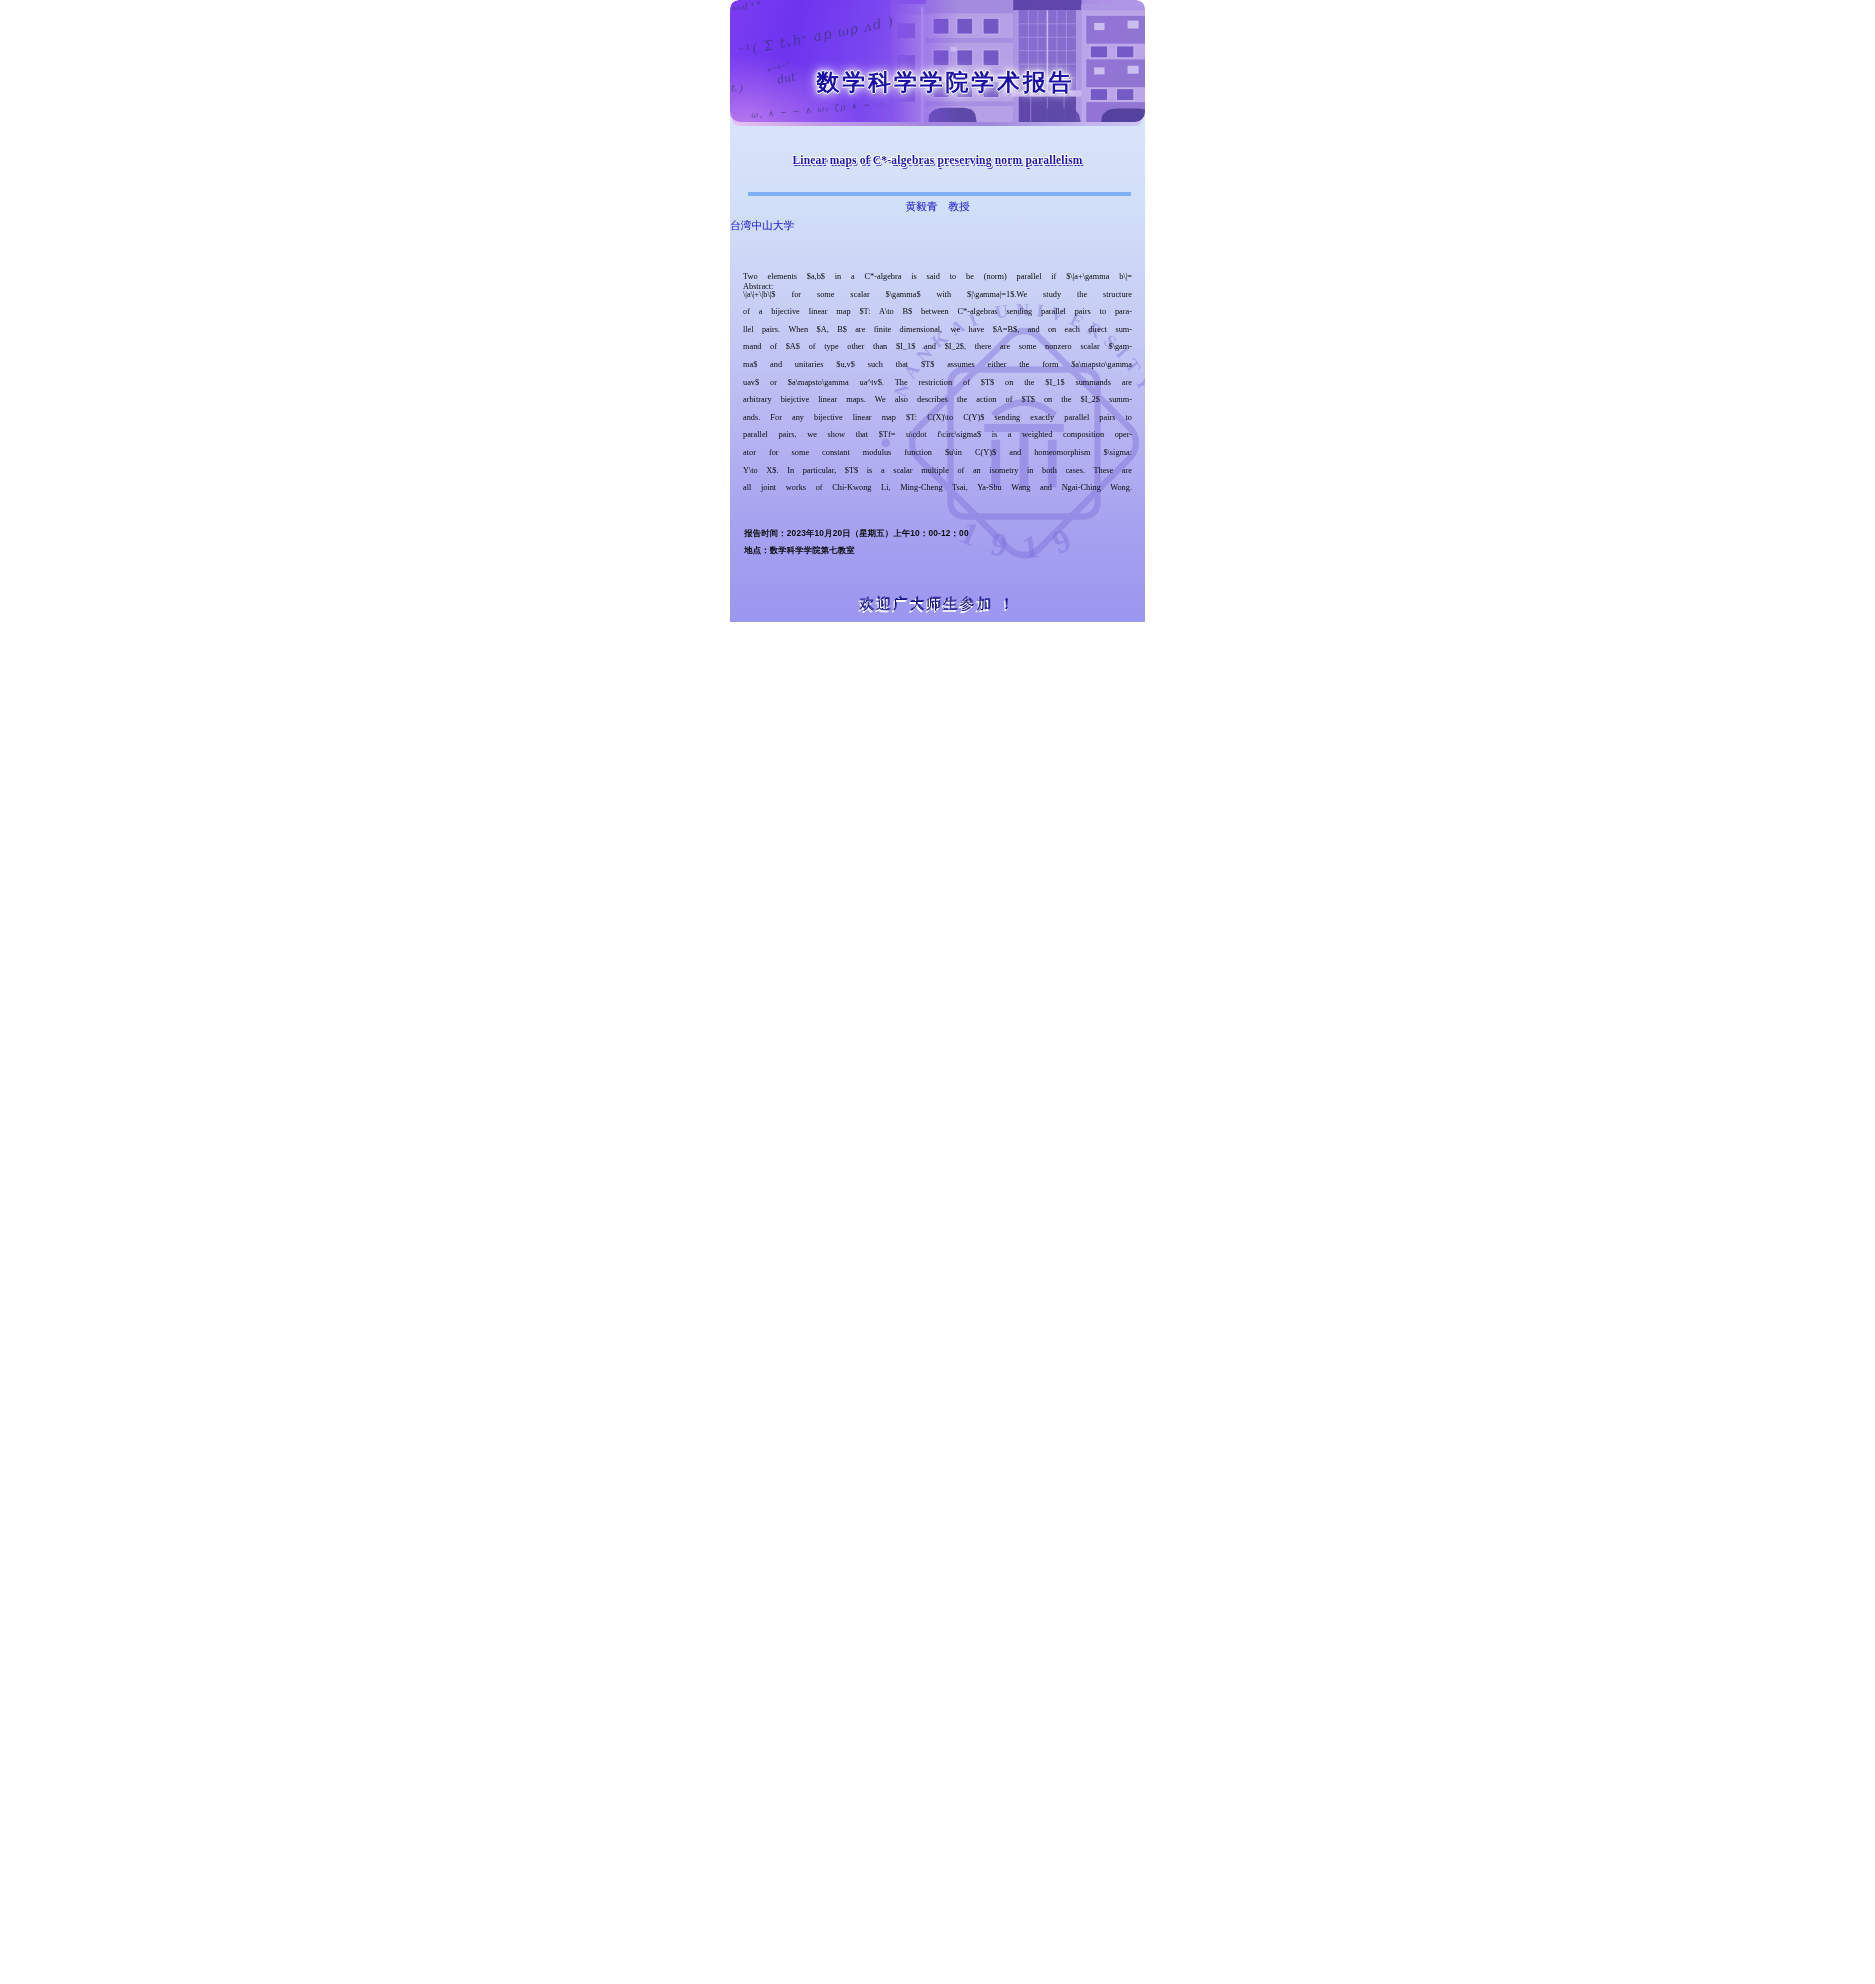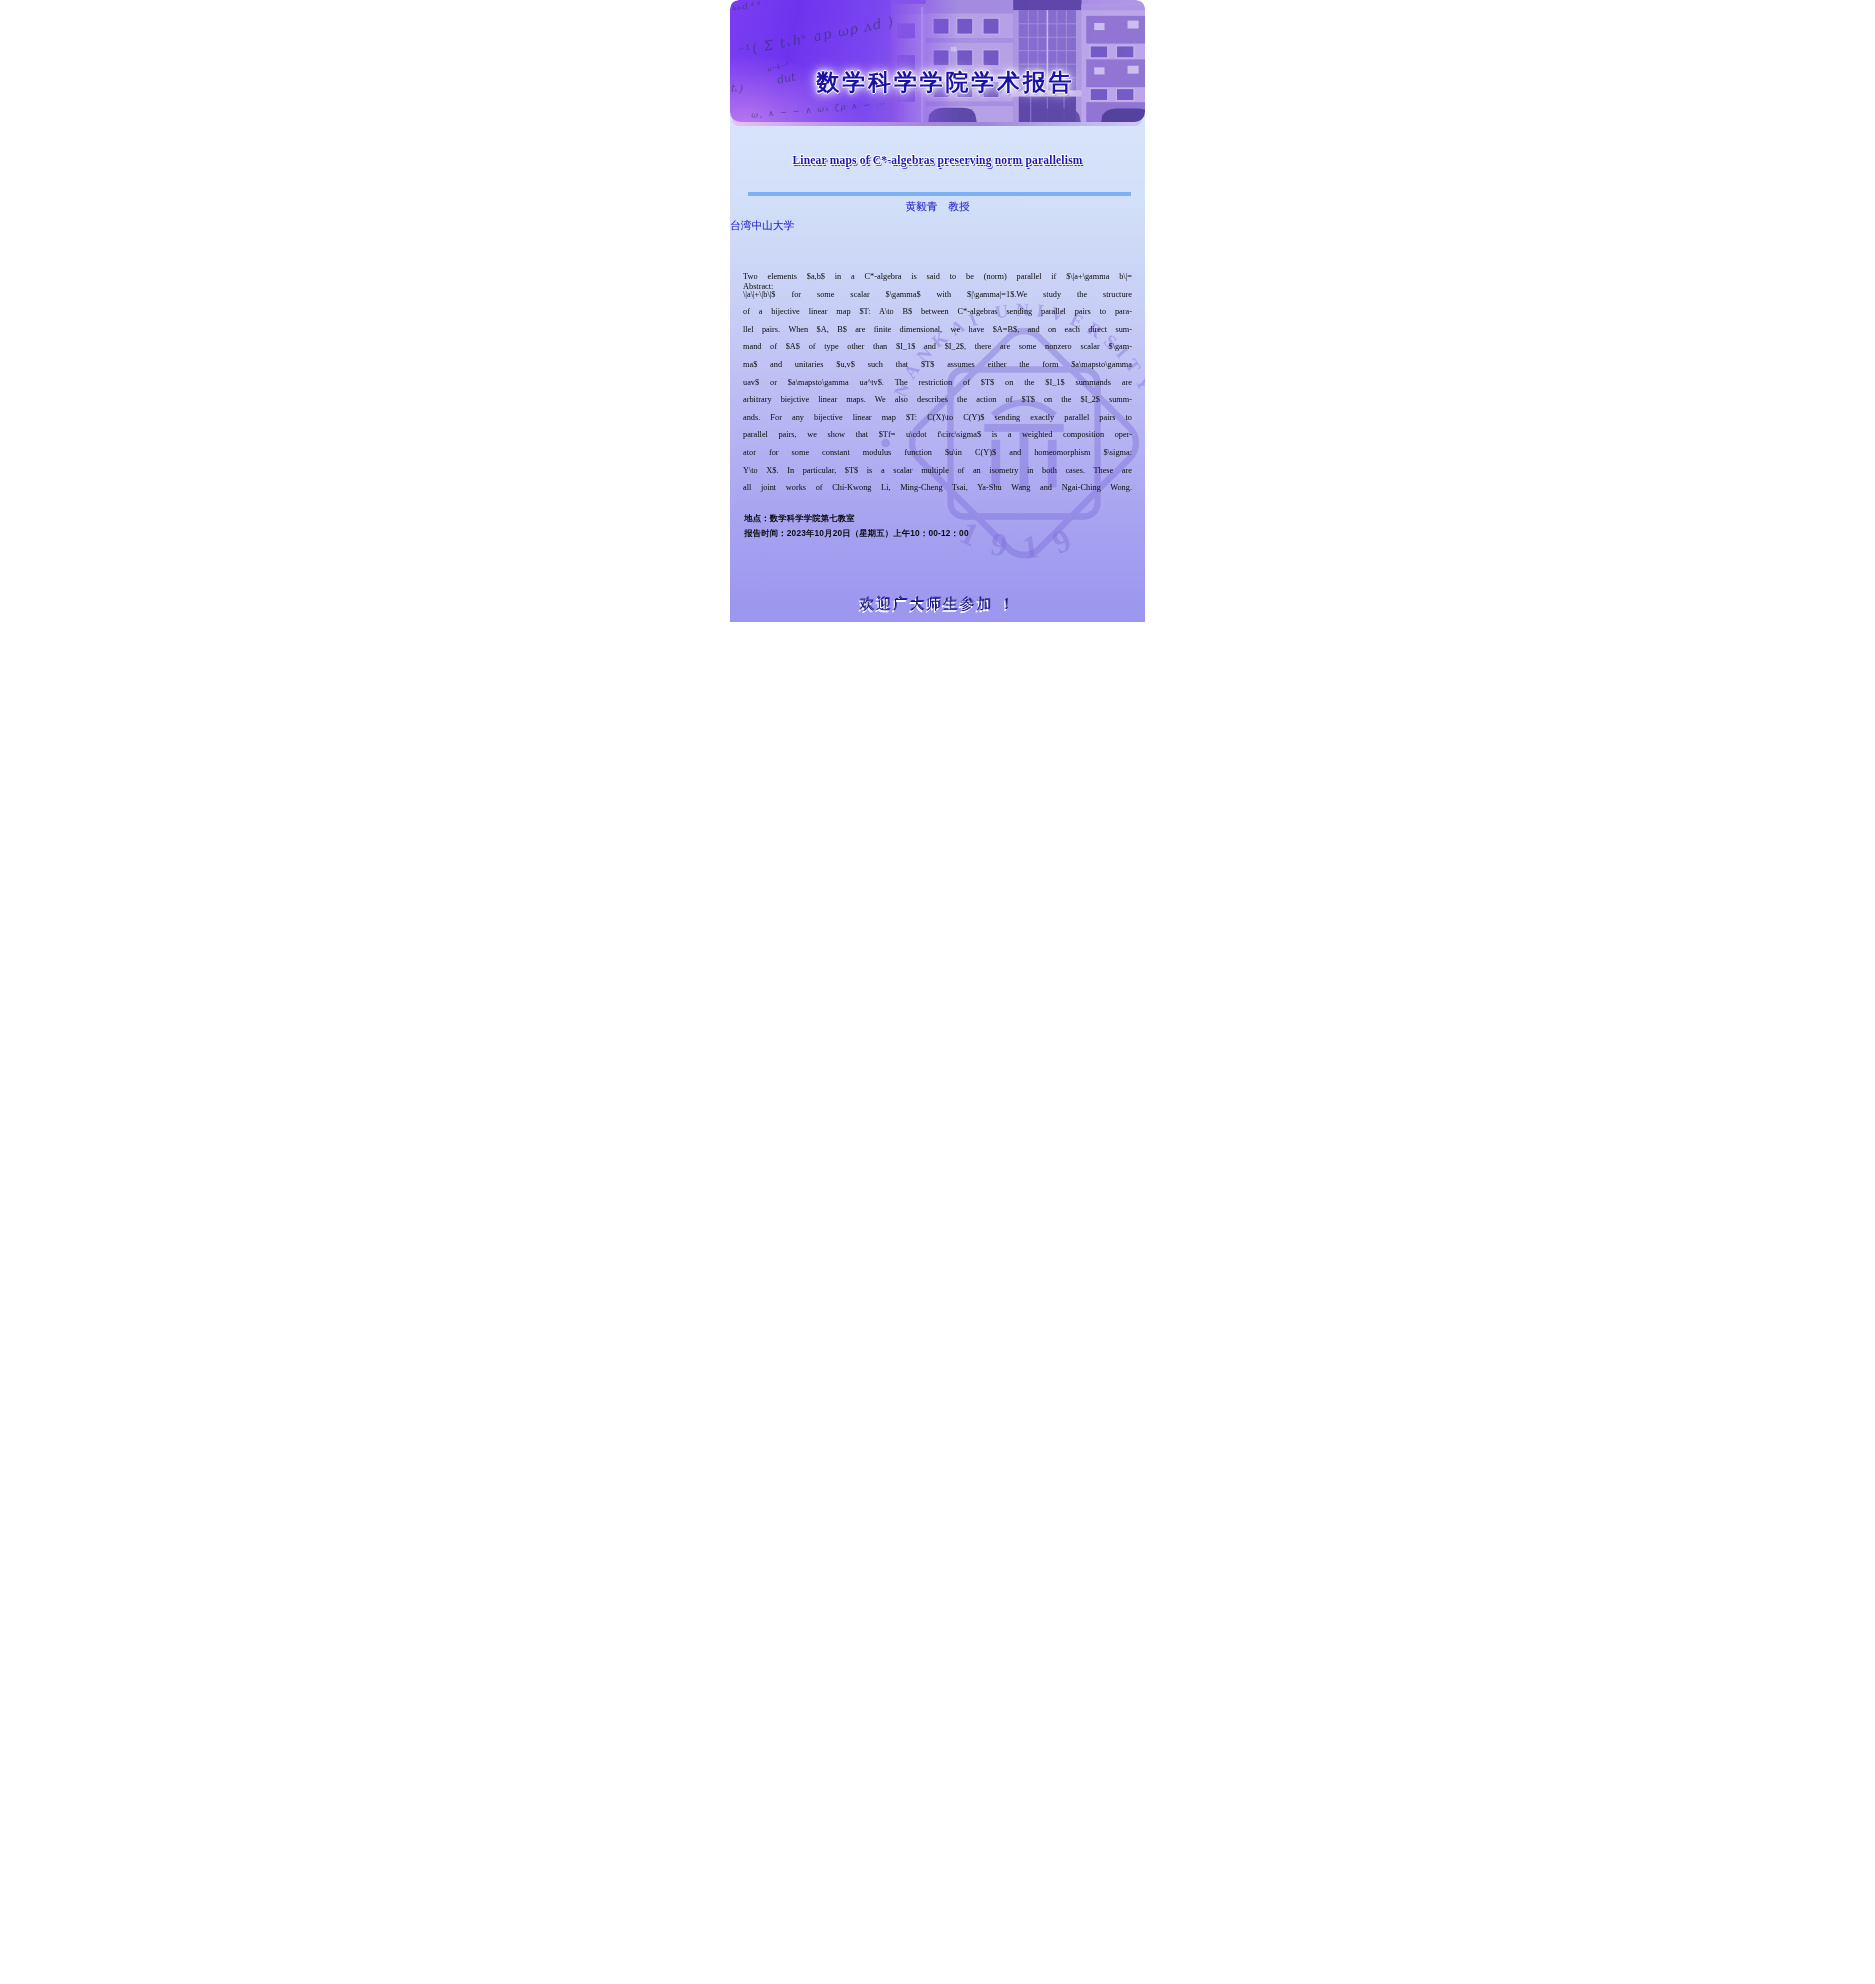--- a/index.html
+++ b/index.html
@@ -71,21 +71,21 @@
   .abstract{position:absolute;left:13px;top:268px;width:389px;color:#0a0a0a;}
   .abstract .line{
     height:17.6px;line-height:17.6px;font-size:8.3px;white-space:normal;
     text-align:justify;text-align-last:justify;overflow:hidden;
   }
   .sched{
     position:absolute;left:14.3px;color:#0b0b0b;font-weight:bold;font-size:8.3px;
     font-family:"Liberation Sans", sans-serif;letter-spacing:0.2px;
   }
   .time-line{top:528px;}
-  .location-line{top:513px;}
+  .location-line{top:545px;}
   .welcome{
     position:absolute;left:0;top:595px;width:100%;text-align:center;
     font-family:"Liberation Sans", sans-serif;font-weight:normal;
     font-size:14.7px;letter-spacing:2px;color:#14147e;
     text-shadow:-1.2px 1.6px 0 #ffffff, -0.4px 0.8px 0 #ffffff, 0.8px -0.8px 0 #2e2ea0;
   }
 </style>
 </head>
 <body>
 

